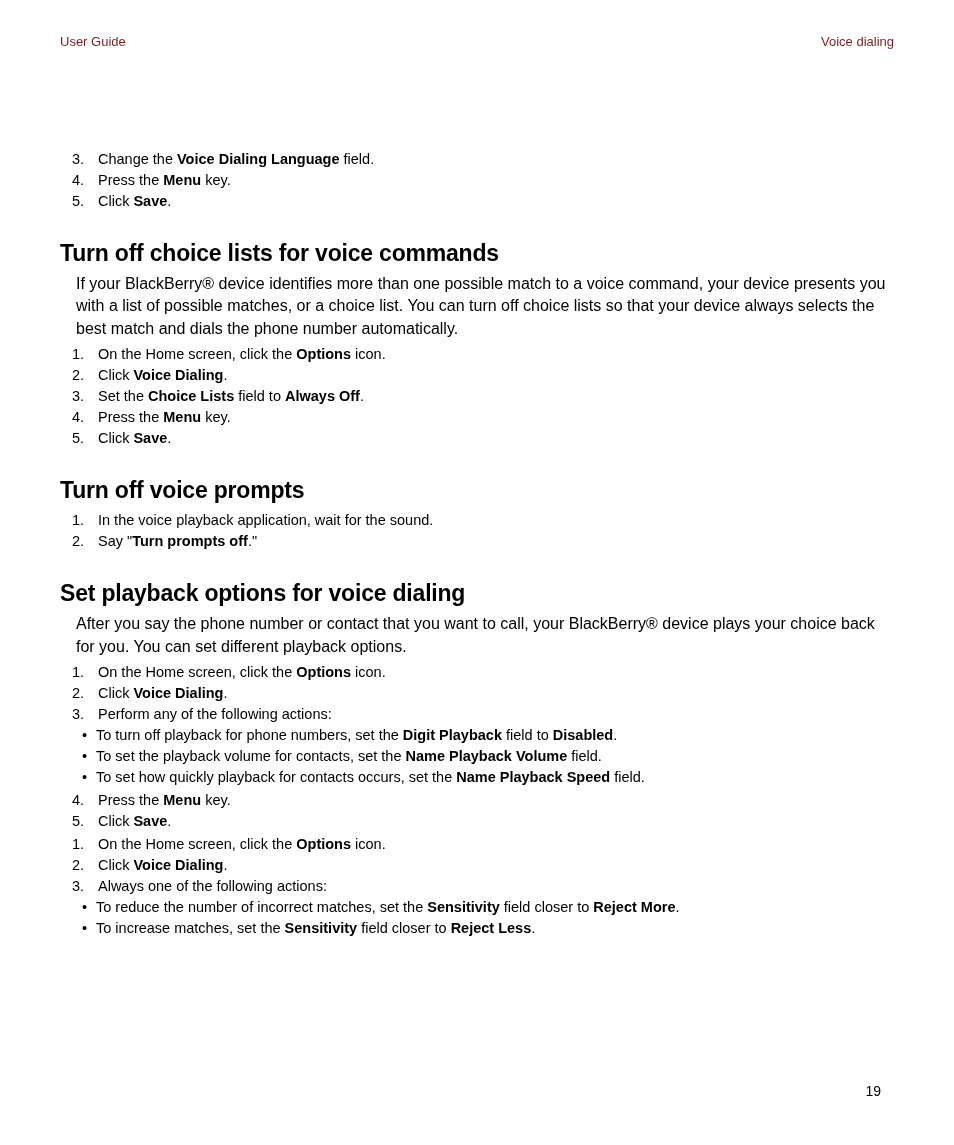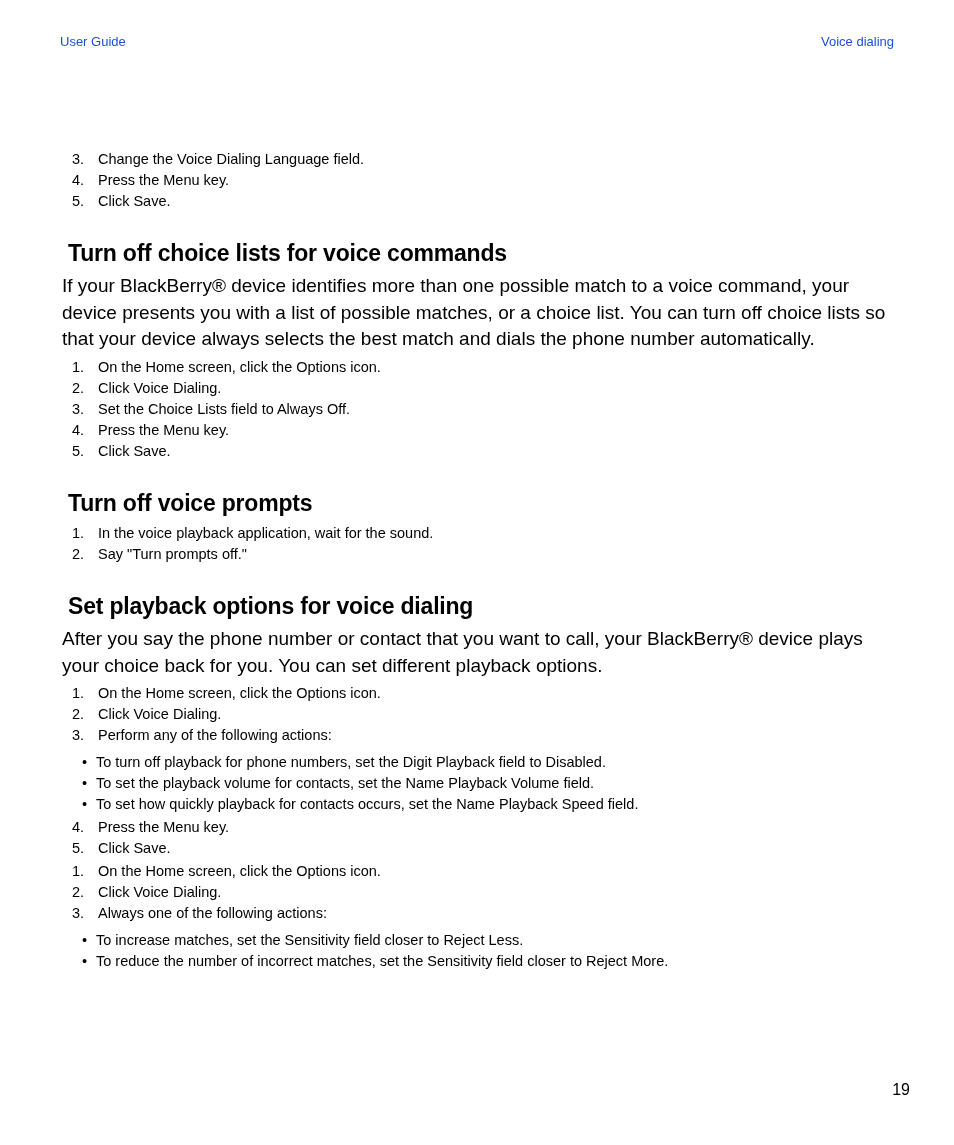--- a/index.html
+++ b/index.html
@@ -14,68 +14,68 @@
     width: 954px;
     height: 1145px;
     position: relative;
     box-sizing: border-box;
     padding: 34px 60px 0 60px;
   }
   .header {
     display: flex;
     justify-content: space-between;
     font-size: 13px;
-    color: #1d4ed8;
+    color: #7f1d1d;
     margin-bottom: 100px;
   }
   h2 {
     font-size: 23px;
     font-weight: 700;
-    margin: 28px 0 6px 8px;
+    margin: 28px 0 6px 0;
     letter-spacing: -0.2px;
   }
   p {
-    font-size: 19px;
+    font-size: 16px;
     line-height: 1.4;
-    margin: 4px 0 4px 2px;
+    margin: 4px 0 4px 16px;
   }
   ol {
     margin: 2px 0 0 0;
     padding-left: 28px;
     font-size: 14.5px;
     line-height: 1.45;
   }
   ol > li {
     padding-left: 10px;
     margin: 0;
   }
   ul {
     list-style: none;
-    margin: 6px 0 0 0;
+    margin: 0 0 0 0;
     padding-left: 22px;
     font-size: 14.5px;
     line-height: 1.45;
   }
   ul > li {
     position: relative;
     padding-left: 14px;
     margin: 0;
   }
   ul > li::before {
     content: "•";
     position: absolute;
     left: 0;
     top: 0;
   }
-  b { font-weight: 400; }
+  b { font-weight: 700; }
   .page-num {
     position: absolute;
     bottom: 46px;
-    right: 44px;
-    font-size: 16px;
+    right: 73px;
+    font-size: 14px;
   }
 </style>
 </head>
 <body>
 
 <div class="page">
   <div class="header">
     <span>User Guide</span>
     <span>Voice dialing</span>
   </div>
@@ -118,18 +118,18 @@
       <li><span>Press the </span><b>Menu</b><span> key.</span></li>
       <li><span>Click </span><b>Save</b><span>.</span></li>
     </ol>
 
   <ol>
       <li><span>On the Home screen, click the </span><b>Options</b><span> icon.</span></li>
       <li><span>Click </span><b>Voice Dialing</b><span>.</span></li>
       <li><span>Always one of the following actions:</span></li>
     </ol>
   <ul>
+      <li><span>To reduce the number of incorrect matches, set the </span><b>Sensitivity</b><span> field closer to </span><b>Reject More</b><span>.</span></li>
       <li><span>To increase matches, set the </span><b>Sensitivity</b><span> field closer to </span><b>Reject Less</b><span>.</span></li>
-      <li><span>To reduce the number of incorrect matches, set the </span><b>Sensitivity</b><span> field closer to </span><b>Reject More</b><span>.</span></li>
     </ul>
 
   <div class="page-num">19</div>
 </div>
 
 </body></html>

